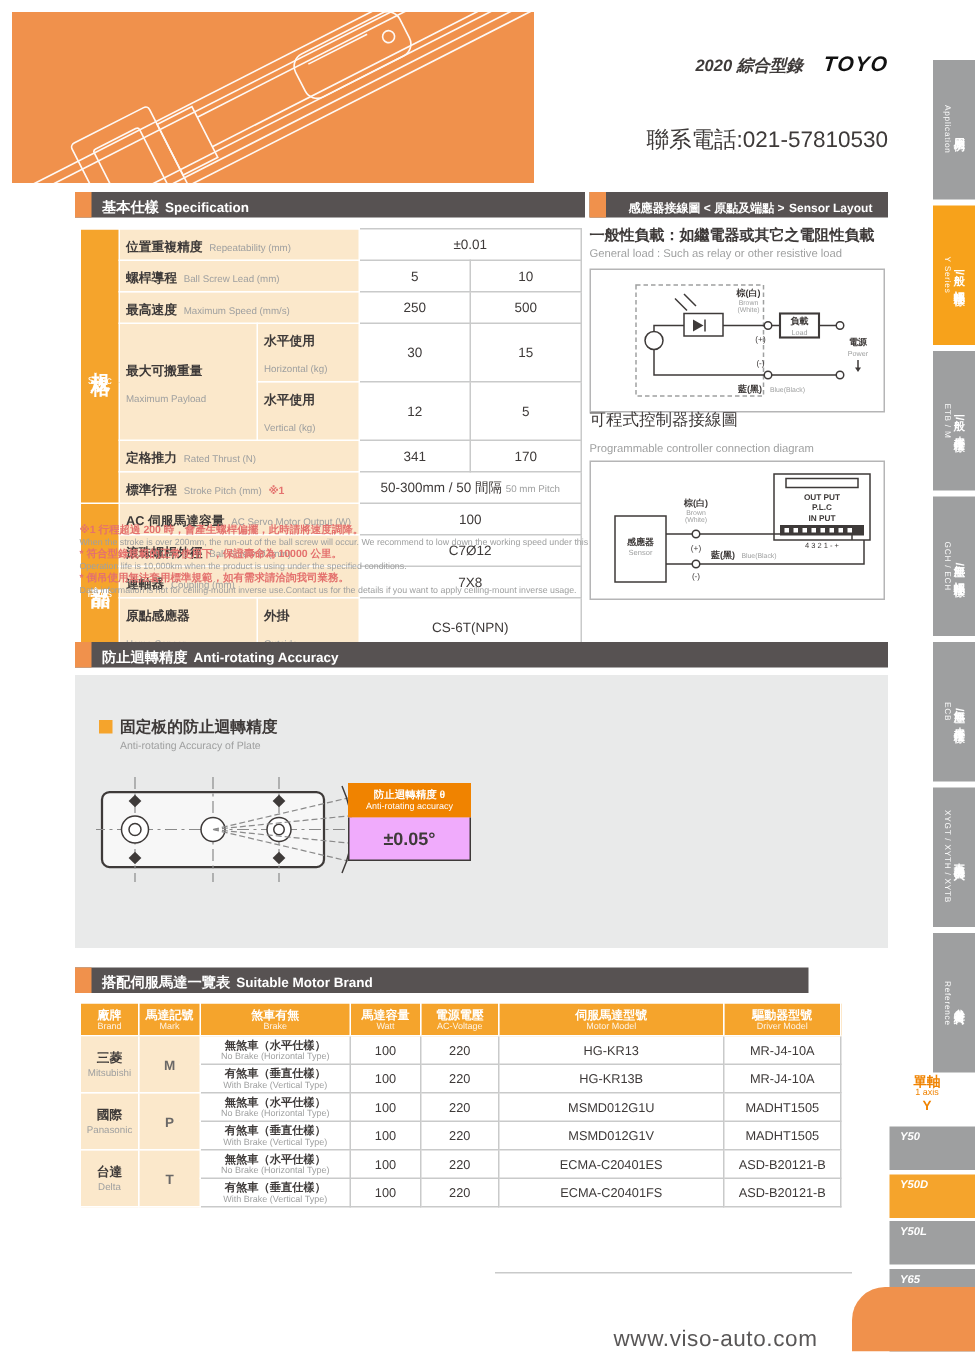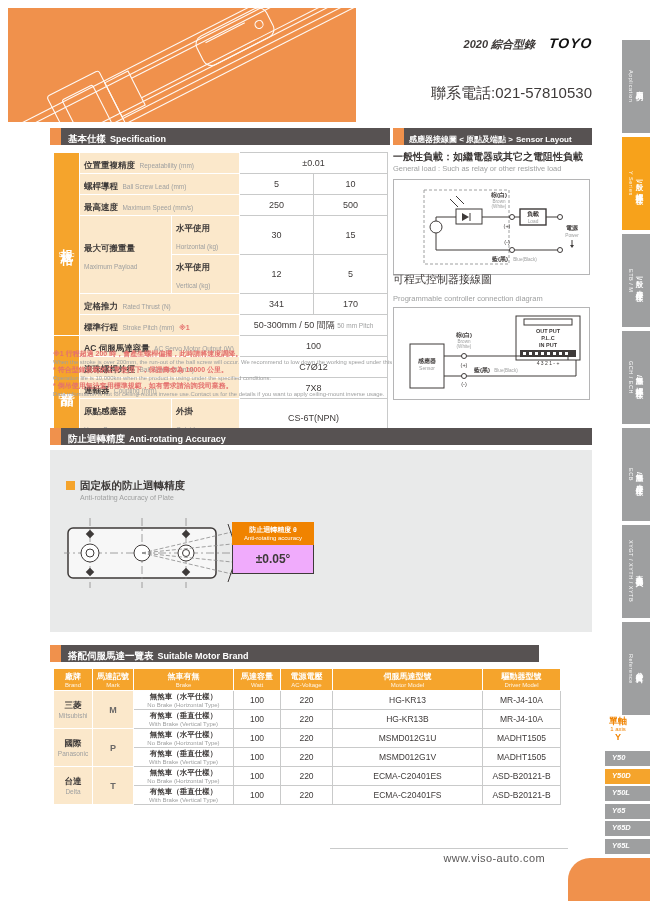--- a/index.html
+++ b/index.html
@@ -90,26 +90,26 @@
   .brk-zh{display:block; font-size:7.5px; font-weight:bold; color:var(--text-dark);}
   .brk-en{display:block; font-size:6px; color:var(--text-gray);}
   td.mval{font-size:8.5px; color:var(--text-dark);}
 
   
   .axis-head{position:absolute; left:593px; top:717px; width:50px; text-align:center; color:#f08300; line-height:1.05;}
   .axis-head .az{display:block; font-size:9px; font-weight:bold;}
   .axis-head .ae{display:block; font-size:6px;}
   .axis-head .ax{display:block; font-size:9px; font-weight:bold;}
   .axis-menu{position:absolute; left:593px; top:751px; width:57px;}
-  .axis-item{height:15px; margin-bottom:2.6px; background:var(--gray-tab); color:#fff; font-size:7.5px; font-weight:bold; font-style:italic; line-height:13px; padding-left:7px; cursor:pointer;margin-left:12px;}
+  .axis-item{height:29px; margin-bottom:2.6px; background:var(--gray-tab); color:#fff; font-size:7.5px; font-weight:bold; font-style:italic; line-height:13px; padding-left:7px; cursor:pointer;}
   .axis-item.active{background:var(--orange-bright);}
 
   
   .footer-line{position:absolute; left:330px; top:848px; width:238px; height:1px; background:var(--line);}
-  .footer-url{position:absolute; left:395px; top:852px; width:150px; text-align:right; font-size:11px; color:#595757; letter-spacing:.4px; cursor:pointer;}
+  .footer-url{position:absolute; left:395px; top:884px; width:150px; text-align:right; font-size:15px; color:#595757; letter-spacing:.4px; cursor:pointer;}
   .corner{position:absolute; right:0; bottom:0; width:82px; height:43px; background:var(--orange); border-top-left-radius:22px;}
 </style>
 </head>
 <body>
 
 <div class="banner">
   <svg width="348" height="114" viewBox="0 0 348 114">
     <g stroke="#fff" stroke-width="1.1" fill="none" transform="rotate(-27 170 60)" opacity=".95">
       <line x1="-60" y1="38" x2="420" y2="38"></line>
         <line x1="-60" y1="44" x2="420" y2="44"></line>
@@ -253,21 +253,21 @@
   <div class="note-red">※1 行程超過 200 時，會產生螺桿偏擺，此時請將速度調降。</div>
   <div class="note-gray">When the stroke is over 200mm, the run-out of the ball screw will occur. We recommend to low down the working speed under this circumstances.</div>
   <div class="note-red">* 符合型錄規範的正常使用下，保證壽命為 10000 公里。</div>
   <div class="note-gray">Operation life is 10,000km when the product is using under the specified conditions.</div>
   <div class="note-red">* 倒吊使用無法套用標準規範，如有需求請洽詢我司業務。</div>
   <div class="note-gray">Data information is not for ceiling-mount inverse use.Contact us for the details if you want to apply ceiling-mount inverse usage.</div>
 </div>
 
 <div class="bar" style="left:393px; top:128px; width:199px;">
   <span class="osq"></span>
-  <span class="t" style="margin-left:5px;"><span class="zh" style="font-size:8px;">感應器接線圖 &lt; 原點及端點 &gt;</span><span class="en" style="font-size:8px; margin-left:3px;">Sensor Layout</span></span>
+  <span class="t" style="margin-left:15px;"><span class="zh" style="font-size:8px;">感應器接線圖 &lt; 原點及端點 &gt;</span><span class="en" style="font-size:8px; margin-left:3px;">Sensor Layout</span></span>
 </div>
 <div class="sensor-sub-zh">一般性負載：如繼電器或其它之電阻性負載</div>
 <div class="sensor-sub-en">General load : Such as relay or other resistive load</div>
 
 <div class="diagram-box d1">
   <svg width="195" height="94" viewBox="0 0 195 94">
     <rect x="30" y="10" width="85" height="74" fill="none" stroke="#9fa0a0" stroke-width="1" stroke-dasharray="3 2"></rect>
     <circle cx="42" cy="47" r="6" fill="none" stroke="#3e3a39"></circle>
     <rect x="62" y="29" width="26" height="15" fill="none" stroke="#3e3a39"></rect>
     <polygon points="68,33 68,41 75,37" fill="#3e3a39"></polygon>

